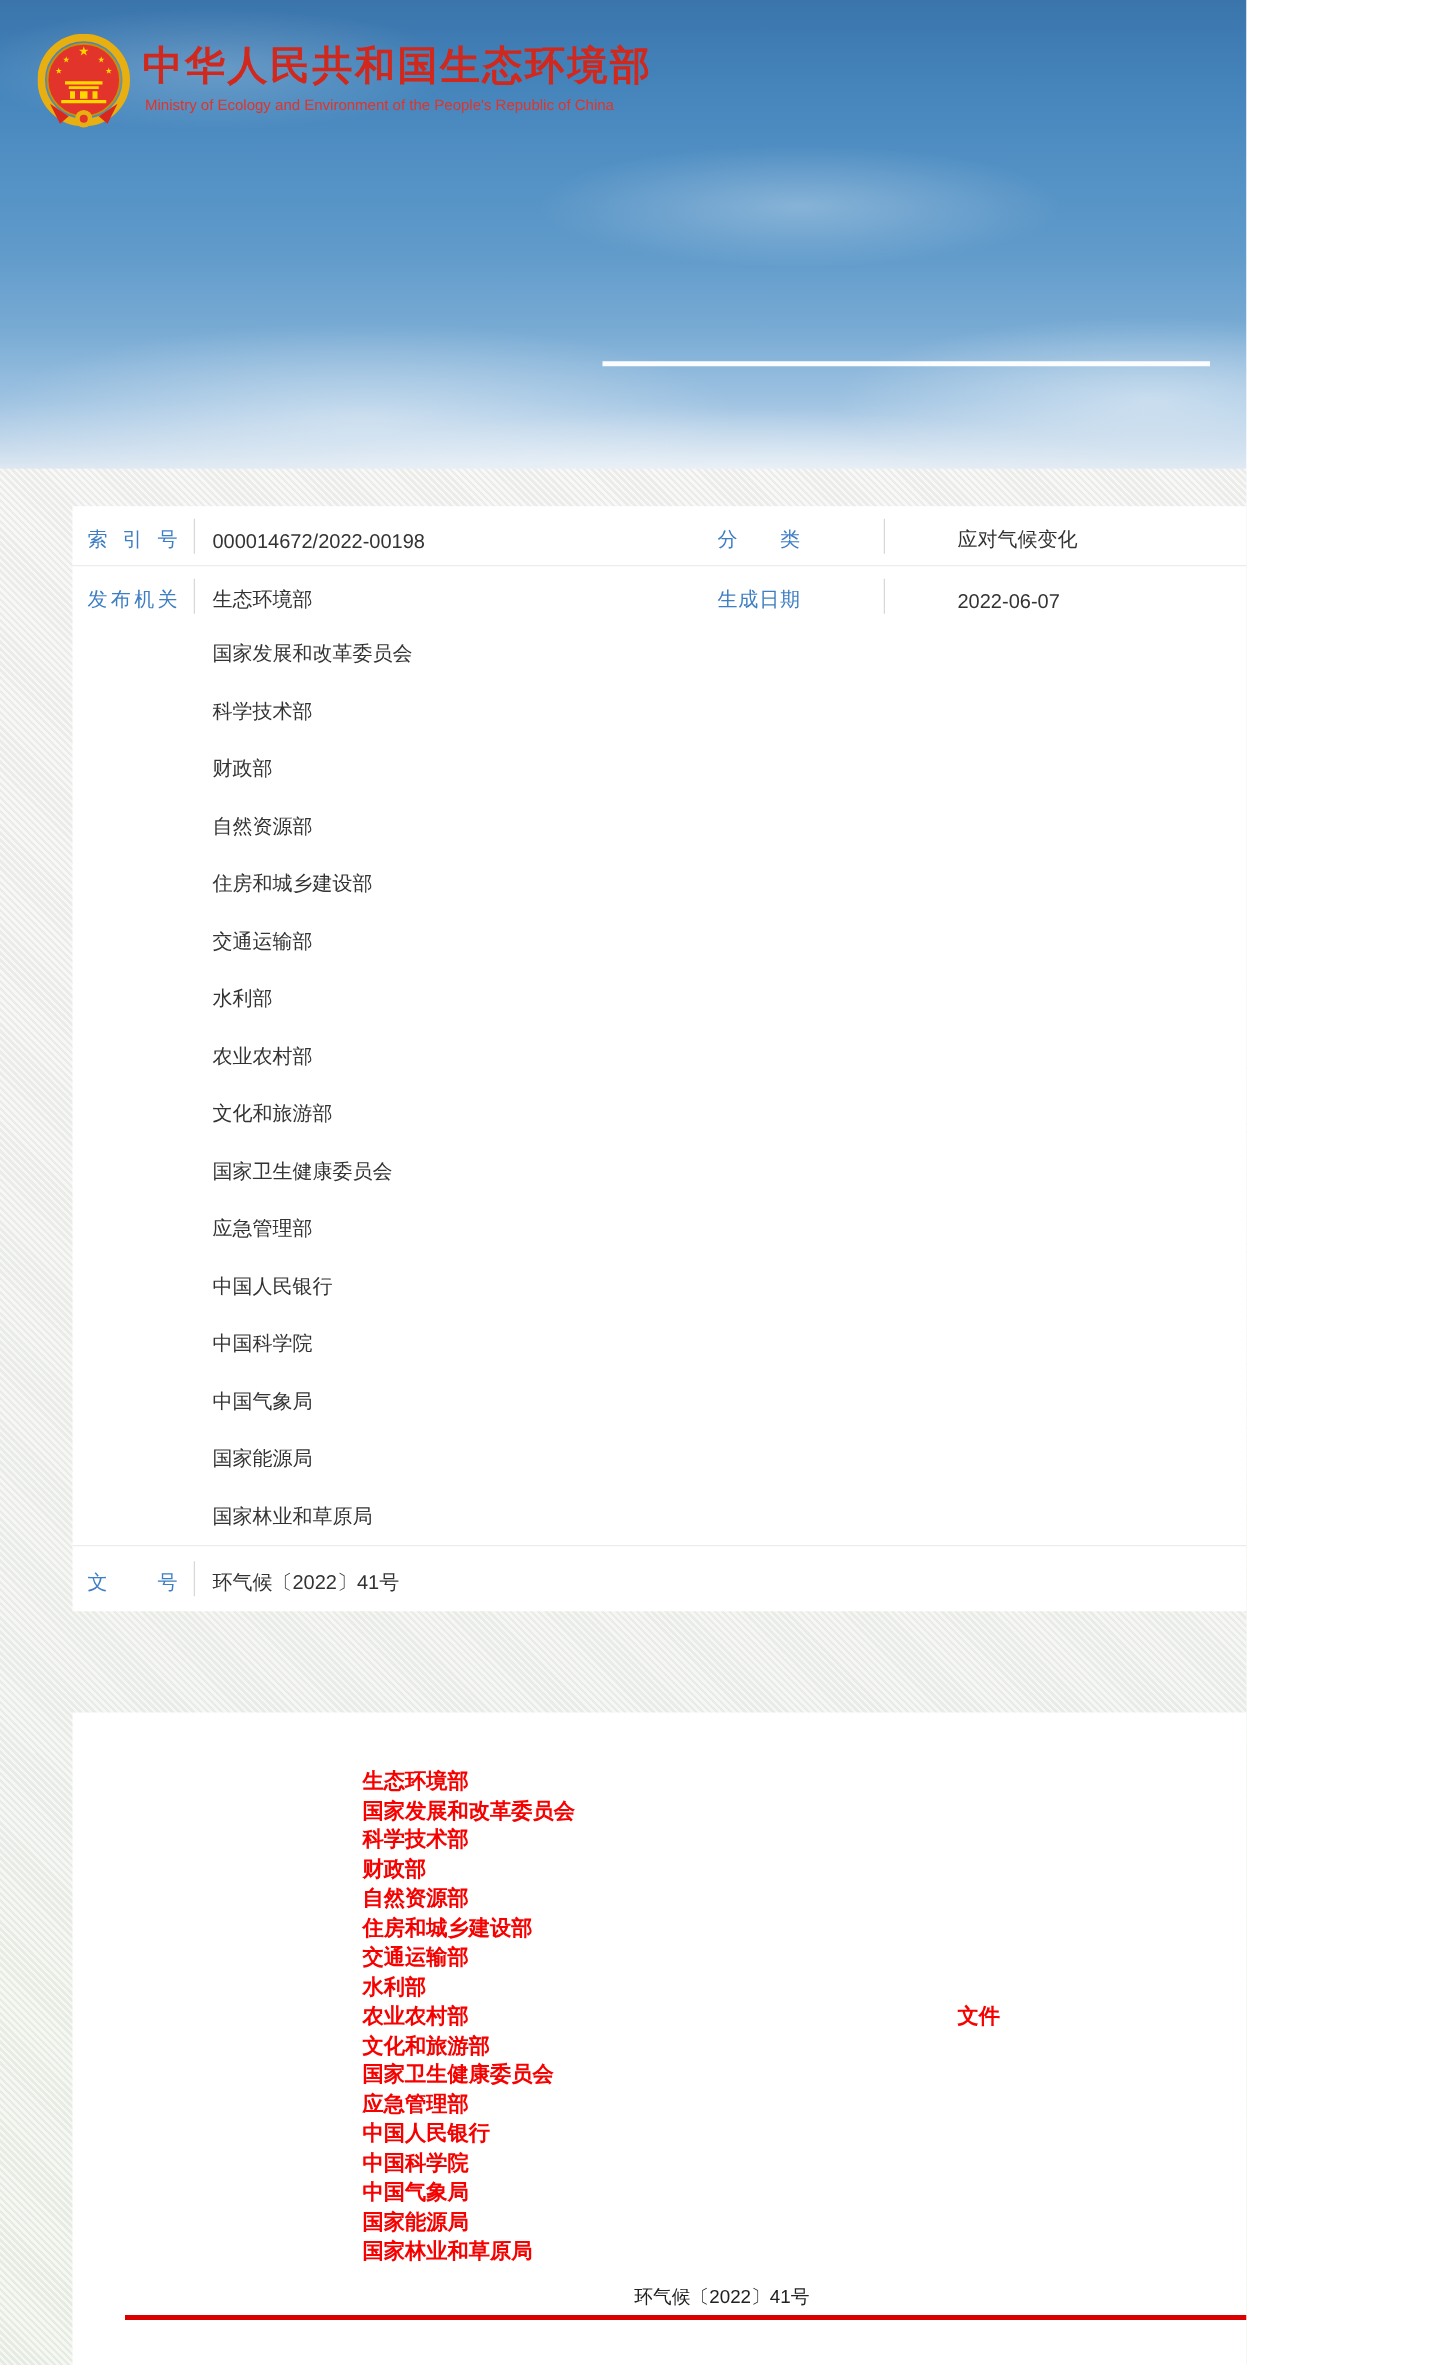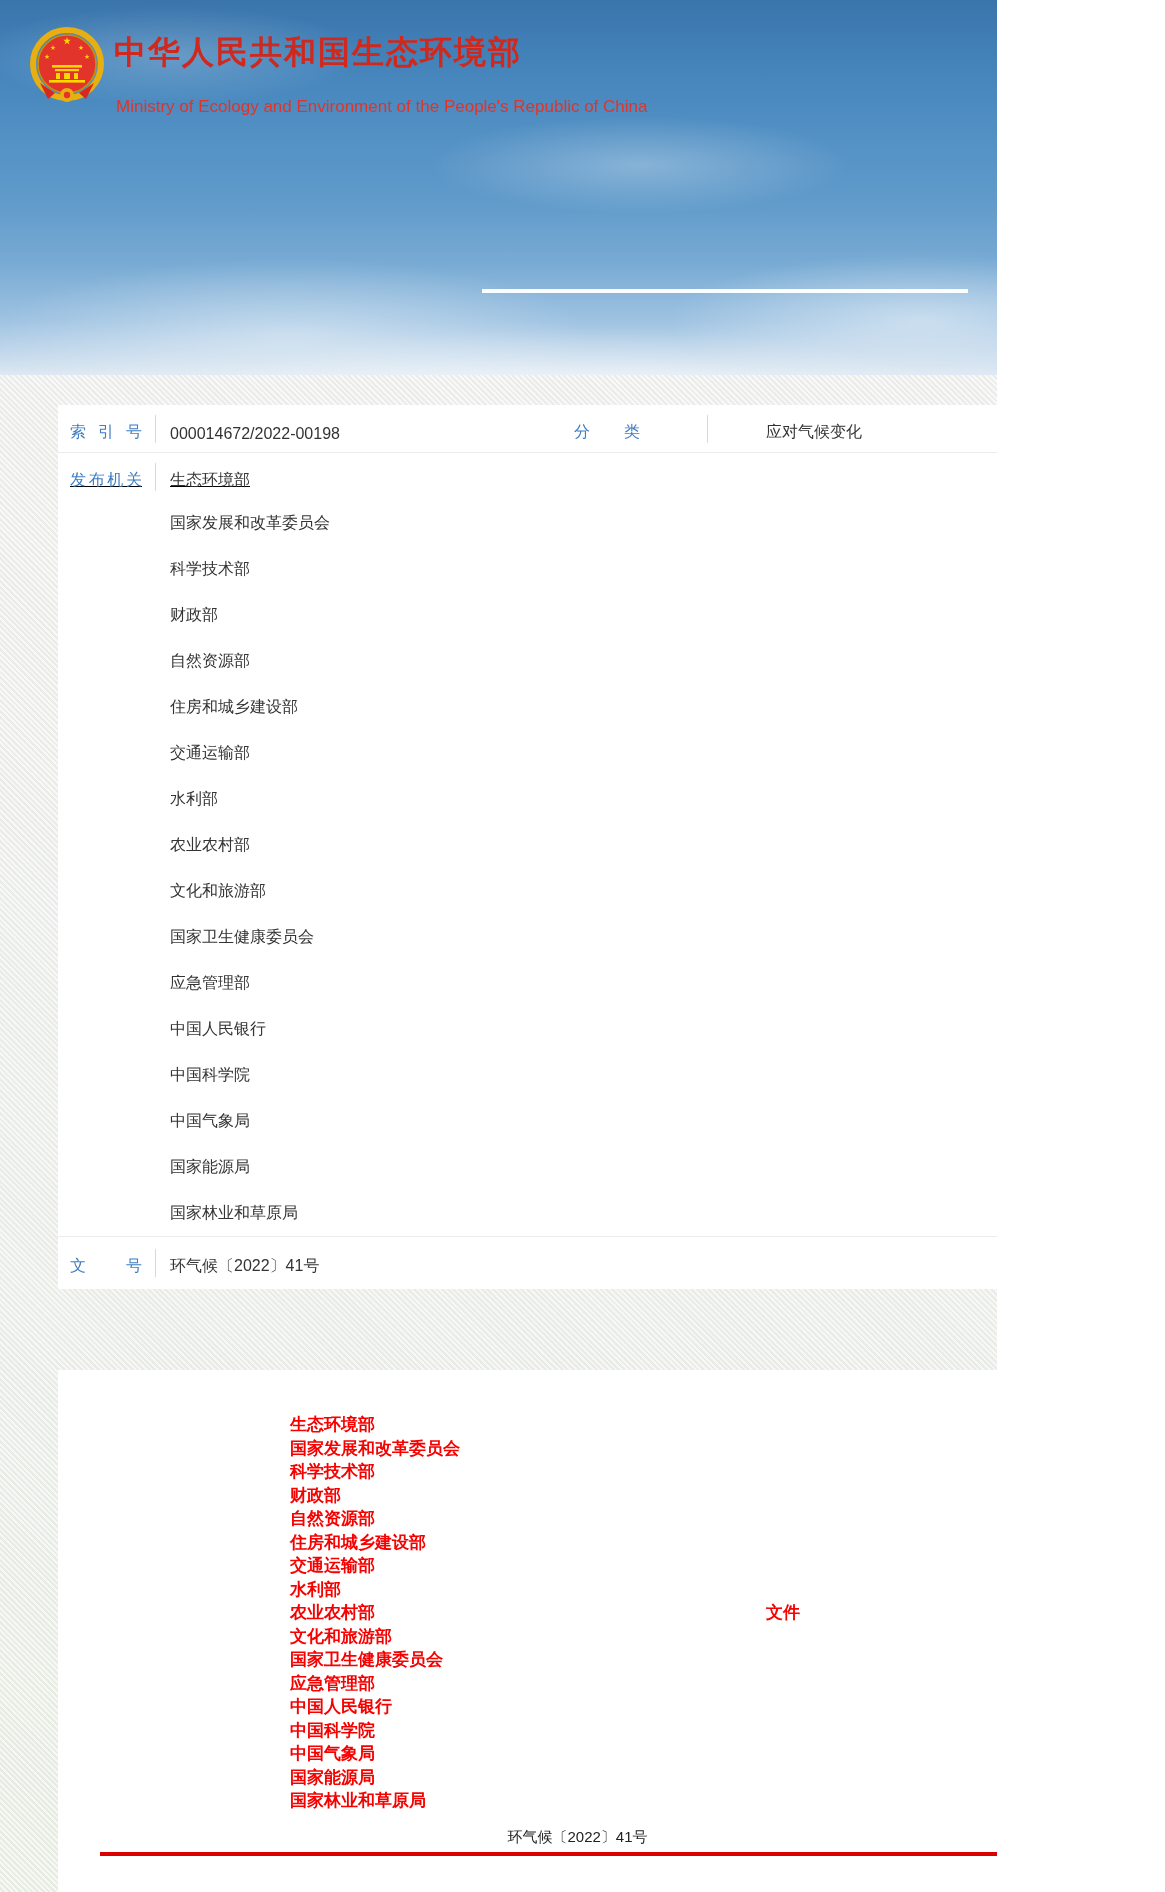--- a/index.html
+++ b/index.html
@@ -18,31 +18,31 @@
       radial-gradient(ellipse 500px 90px at 580px 395px, rgba(255,255,255,.50), transparent 75%);}
   
   .page-col{position:absolute;left:0;top:375px;width:1127px;height:1517px;
     background:linear-gradient(180deg,#f0f1ef 0%,#eef0ec 55%,#eaf0e6 100%);}
   .page-col:after{content:"";position:absolute;inset:0;
     background:repeating-linear-gradient(45deg, rgba(255,255,255,.5) 0 2px, rgba(120,125,118,.04) 2px 4px);}
   
   .hdr{position:absolute;left:0;top:0;width:1165px;height:105px;}
   .emblem{position:absolute;left:30px;top:27px;width:74px;height:78px;cursor:pointer;}
   .hdr-zh{position:absolute;left:114px;top:31px;font-size:32px;font-weight:bold;color:#d0281c;letter-spacing:2px;cursor:pointer;}
-  .hdr-en{position:absolute;left:116px;top:77px;font-size:17px;color:#e0342a;margin-top:20px;}
+  .hdr-en{position:absolute;left:116px;top:77px;font-size:12px;color:#e0342a;}
   
   .banner-title{position:absolute;left:278px;top:164px;font-size:97px;line-height:1;font-weight:bold;color:#ffffff;
     letter-spacing:2px;text-shadow:3px 5px 7px rgba(55,92,128,.55);}
   .banner-line{position:absolute;left:482px;top:289px;width:486px;height:4px;background:rgba(255,255,255,.96);}
   
   .card1{position:absolute;left:58px;top:405px;width:1039px;background:#ffffff;font-size:16px;}
   .row{display:flex;align-items:center;}
   .r1{height:61px;border-bottom:1px solid #ececec;}
   .r2{height:47px;border-bottom:1px solid #ececec;}
-  .r3{height:47px;text-decoration:underline;}
+  .r3{height:47px;}
   .r4{height:52px;border-top:1px solid #ececec;}
   .cell{display:flex;align-items:flex-end;}
   .c1{width:516px;flex-shrink:0;}
   .c2{flex:1;gap:48px;}
   .lbl{display:inline-block;margin-left:12px;width:72px;color:#3e7ec3;text-align:justify;text-align-last:justify;flex-shrink:0;}
   .lbl2{display:inline-block;width:66px;color:#3e7ec3;text-align:justify;text-align-last:justify;flex-shrink:0;}
   .vbar{width:1px;height:28px;background:#d8d8d8;margin-left:13px;flex-shrink:0;}
   .vbar2{width:1px;height:28px;background:#d8d8d8;margin-left:19px;flex-shrink:0;}
   .val{margin-left:14px;color:#333333;}
   .val2{margin-left:10px;color:#333333;}
@@ -102,20 +102,25 @@
         <span class="vbar2"></span>
         <span class="val2">应对气候变化</span>
       </div>
     </div>
     <div class="row r3">
       <div class="cell c1">
         <span class="lbl">发布机关</span>
         <span class="vbar"></span>
         <span class="val">生态环境部</span>
       </div>
+      <div class="cell c2">
+        <span class="lbl2">生成日期</span>
+        <span class="vbar2"></span>
+        <span class="val2">2022-06-07</span>
+      </div>
     </div>
     <div class="agency-list">
 
         <div class="lrow">
           <span class="aname">国家发展和改革委员会</span>
         </div>
 
         <div class="lrow">
           <span class="aname">科学技术部</span>
         </div>

